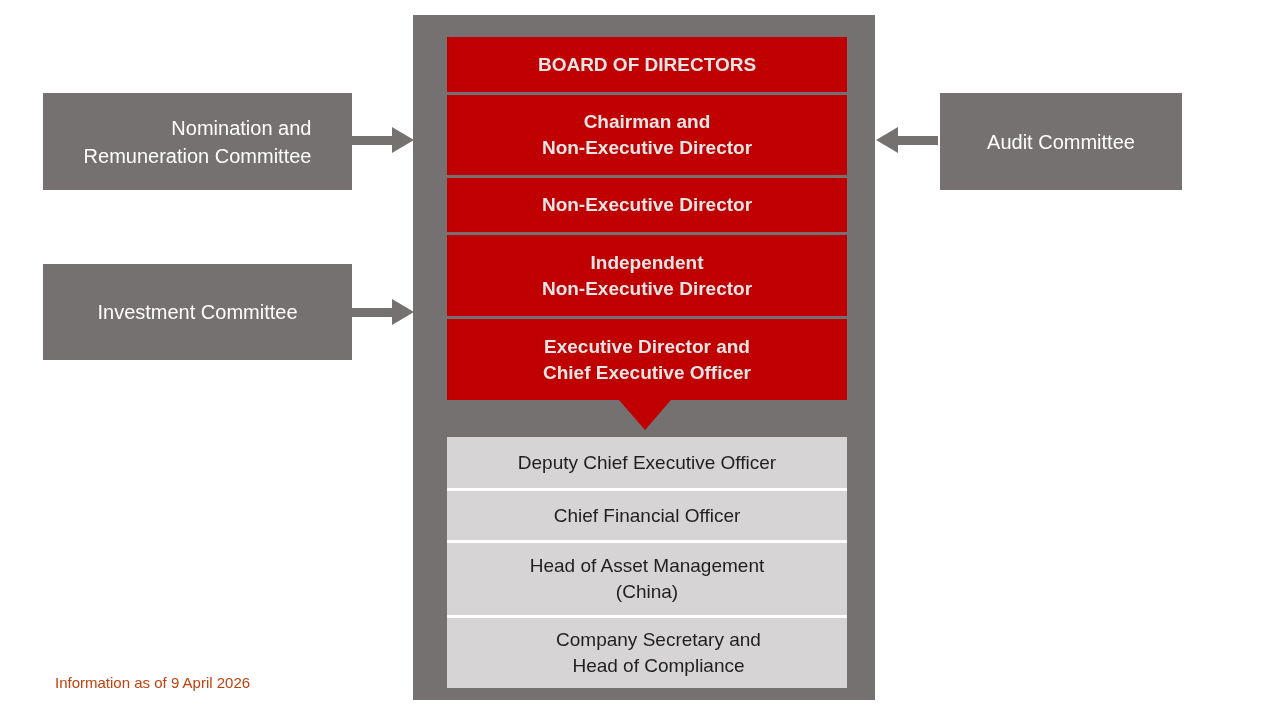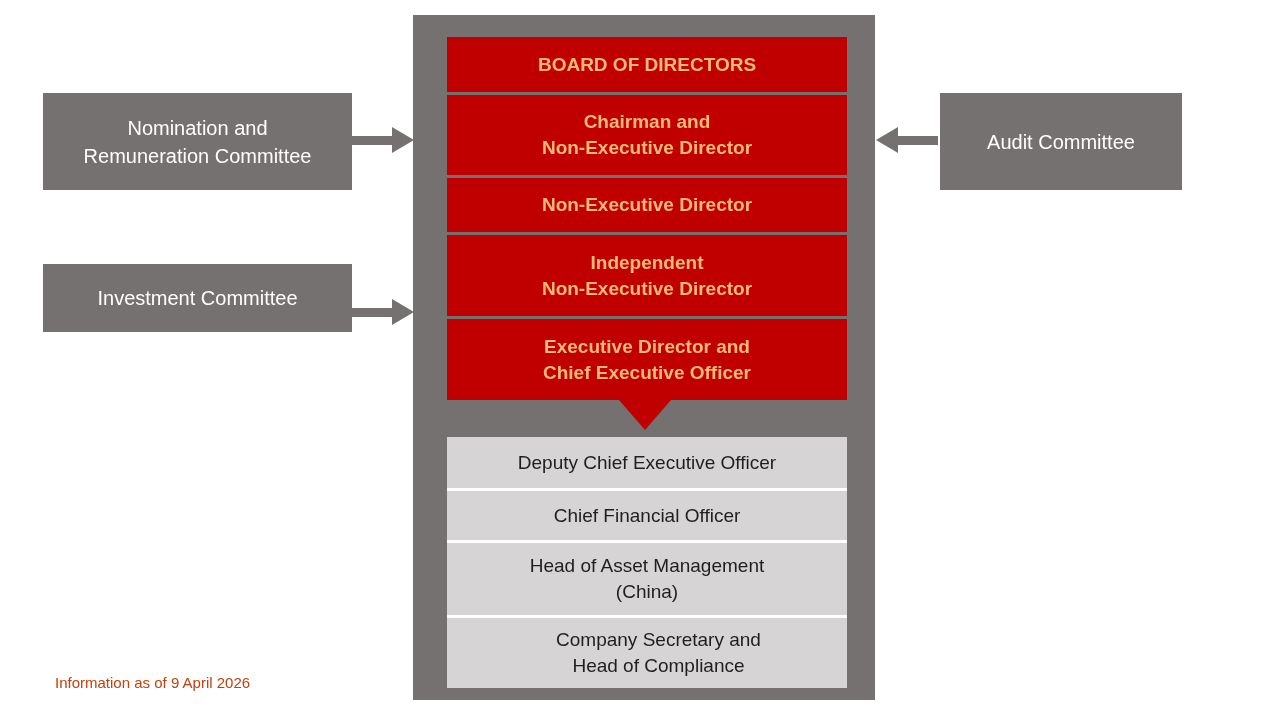--- a/index.html
+++ b/index.html
@@ -28,21 +28,21 @@
 
   
   #board-stack {
     left: 447px; top: 37px;
     width: 400px;
     display: flex; flex-direction: column;
     gap: 3px;
   }
   .red-box {
     background: #C00000;
-    color: #fdba74;
+    color: #e5e5e5;
     font-weight: bold;
     font-size: 19px;
     line-height: 1.35;
   }
   .rb-h55 { height: 55px; }
   .rb-h80 { height: 80px; }
   .rb-h54 { height: 54px; }
   .rb-h81 { height: 81px; }
 
   
@@ -73,22 +73,22 @@
   .mb-h72 { height: 72px; }
   .mb-h70 { height: 70px; padding-left: 23px; }
 
   
   .committee {
     background: #767171;
     color: #ffffff;
     font-size: 20px;
     line-height: 1.4;
   }
-  #committee-nomination { left: 43px;  top: 93px;  width: 309px; height: 97px; }
-  #committee-investment { left: 43px;  top: 264px; width: 309px; height: 68px; }
+  #committee-nomination { left: 43px;  top: 93px;  width: 309px; height: 97px; text-align: right; }
+  #committee-investment { left: 43px;  top: 264px; width: 309px; height: 96px; }
   #committee-audit      { left: 940px; top: 93px;  width: 242px; height: 97px; }
 
   
   .arrow-shaft {
     background: #767171;
     height: 9px;
     width: 40px;
   }
   .arrow-head-right {
     width: 0; height: 0;

